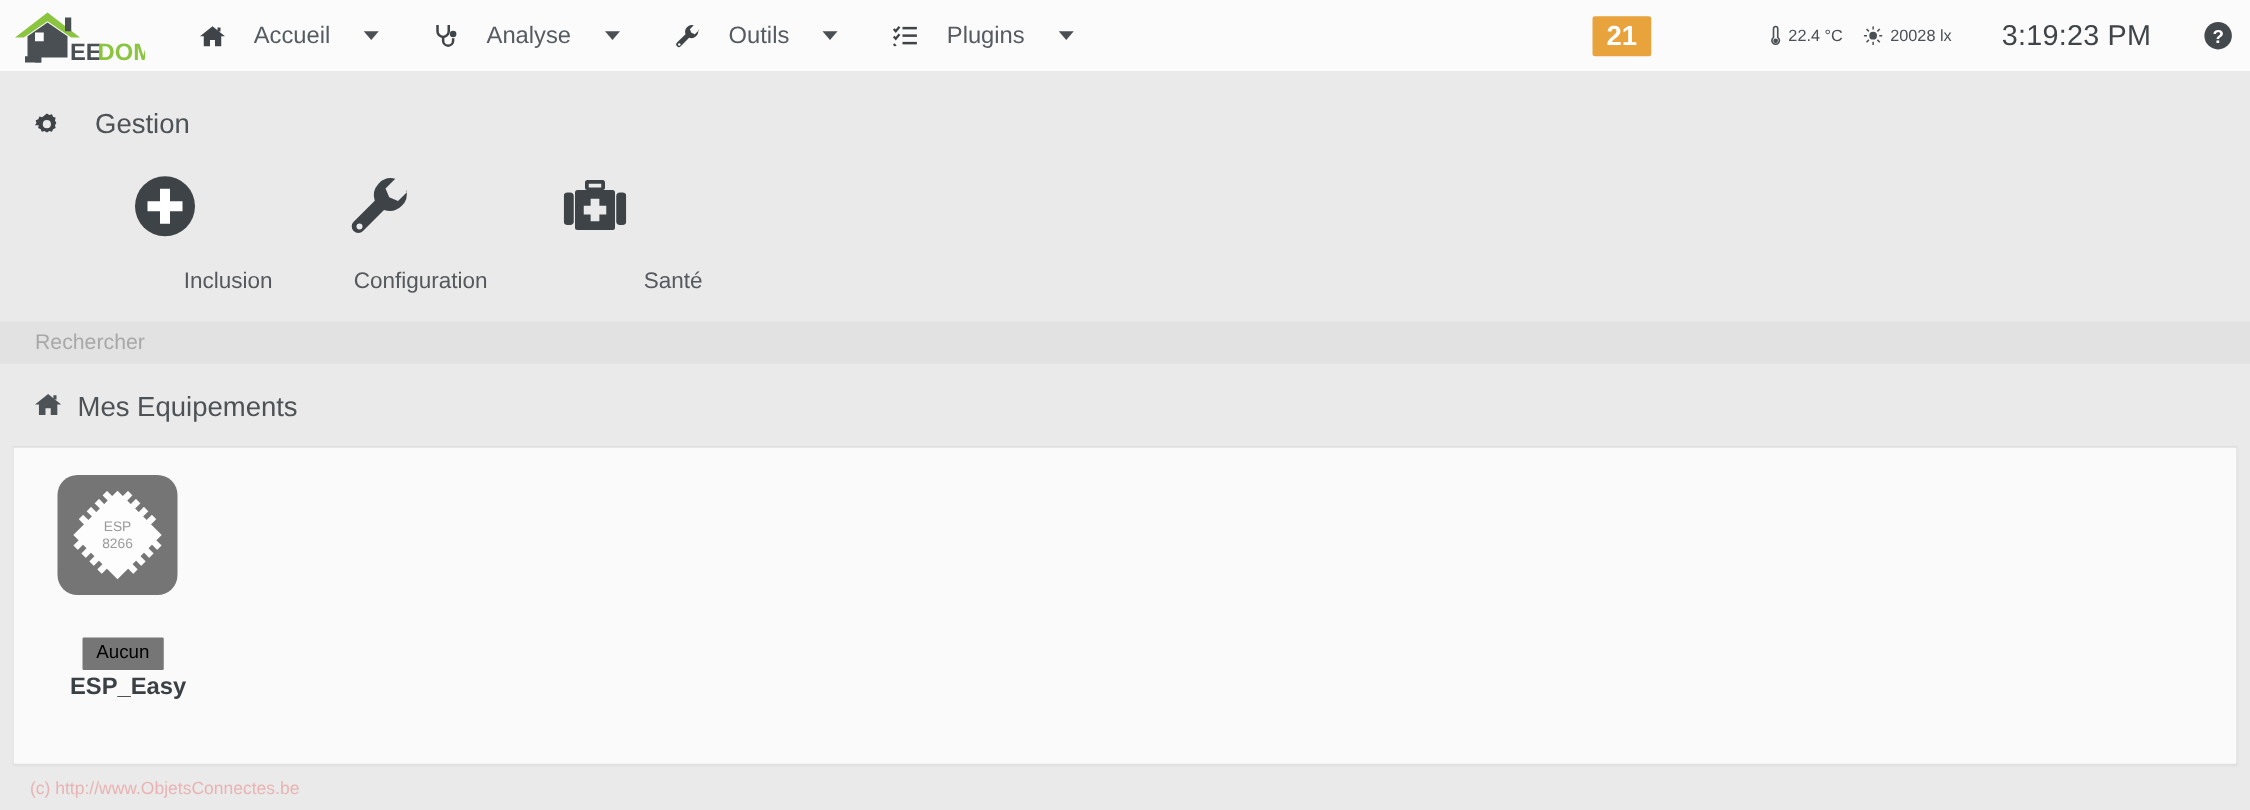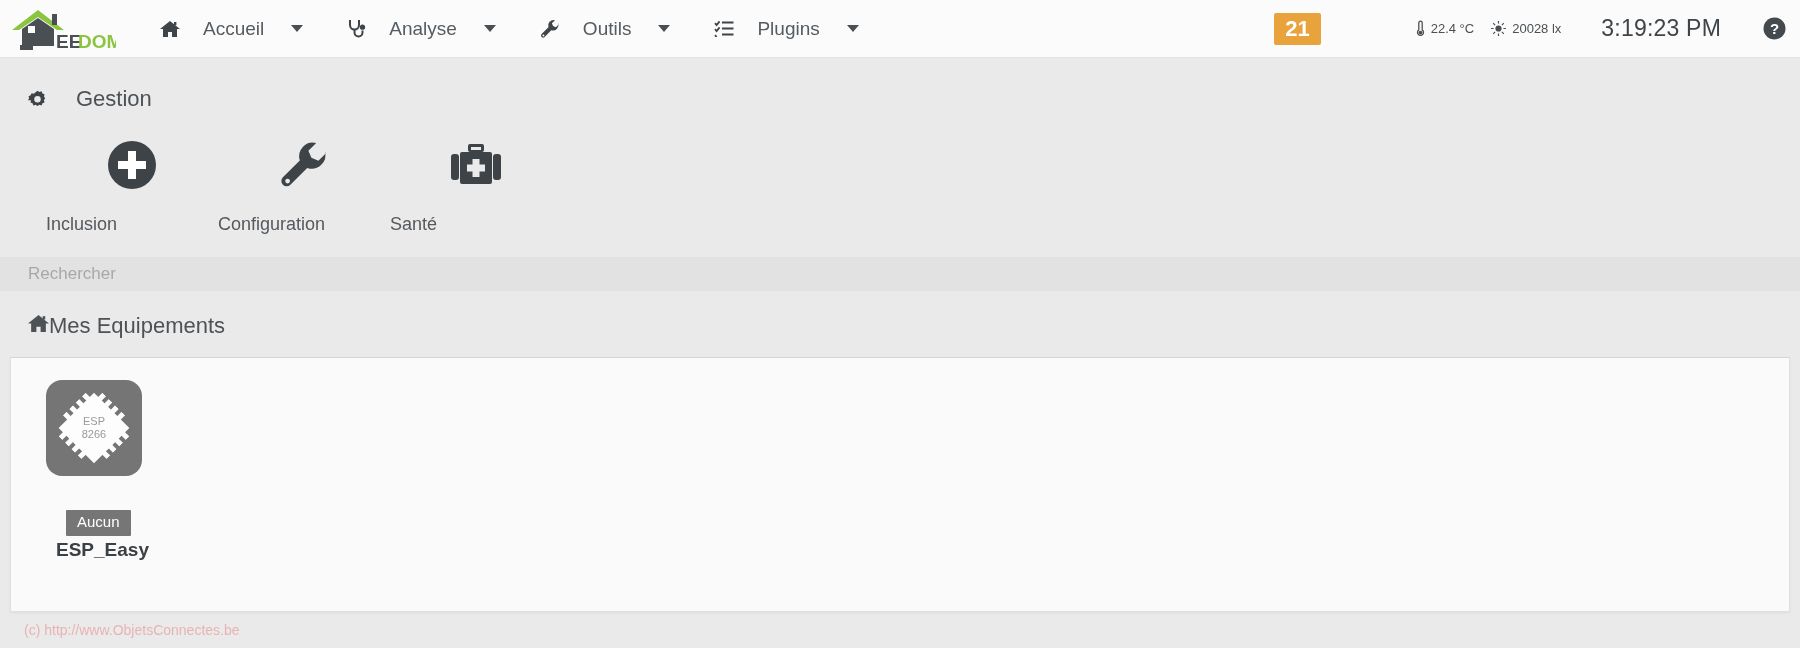--- a/index.html
+++ b/index.html
@@ -116,21 +116,21 @@
   .section-title .st-ico { color: #3e4347; display: flex; align-items: center; }
 
   
   .actions {
     display: flex;
     padding: 22px 0 0 46px;
     gap: 0;
   }
   .action {
     width: 172px;
-    text-align: left;
+    text-align: right;
     cursor: pointer;
     text-decoration: none;
   }
   .action .act-ico {
     height: 62px;
     display: flex;
     align-items: center;
     justify-content: center;
     color: #3e4347;
   }
@@ -154,20 +154,21 @@
   }
   .searchbar-text {
     font-size: 17px;
     color: #a8a8a8;
   }
 
   
   .equip-title {
     display: flex;
     align-items: center;
+    gap: 13px;
     font-size: 22px;
     color: #4d5256;
     padding: 22px 0 0 28px;
   }
 
   .equip-panel {
     margin: 18px 10px 0 10px;
     height: 255px;
     background: #fafafa;
     border: 1px solid #e0e0e0;
@@ -197,21 +198,21 @@
     width: 62px; height: 62px;
     display: flex; align-items: center; justify-content: center;
     transform: rotate(45deg);
   }
   .chip-wrap svg { display: block; }
 
   .device-badge {
     display: inline-block;
     margin-top: 34px;
     background: #767676;
-    color: #ffffff;
+    color: #000000;
     font-size: 15px;
     padding: 4px 11px 5px 11px;
     line-height: 1.1;
     margin-left: 20px;
     border-radius: 1px;
   }
   .device-name {
     display: block;
     margin-top: 3px;
     margin-left: 10px;

